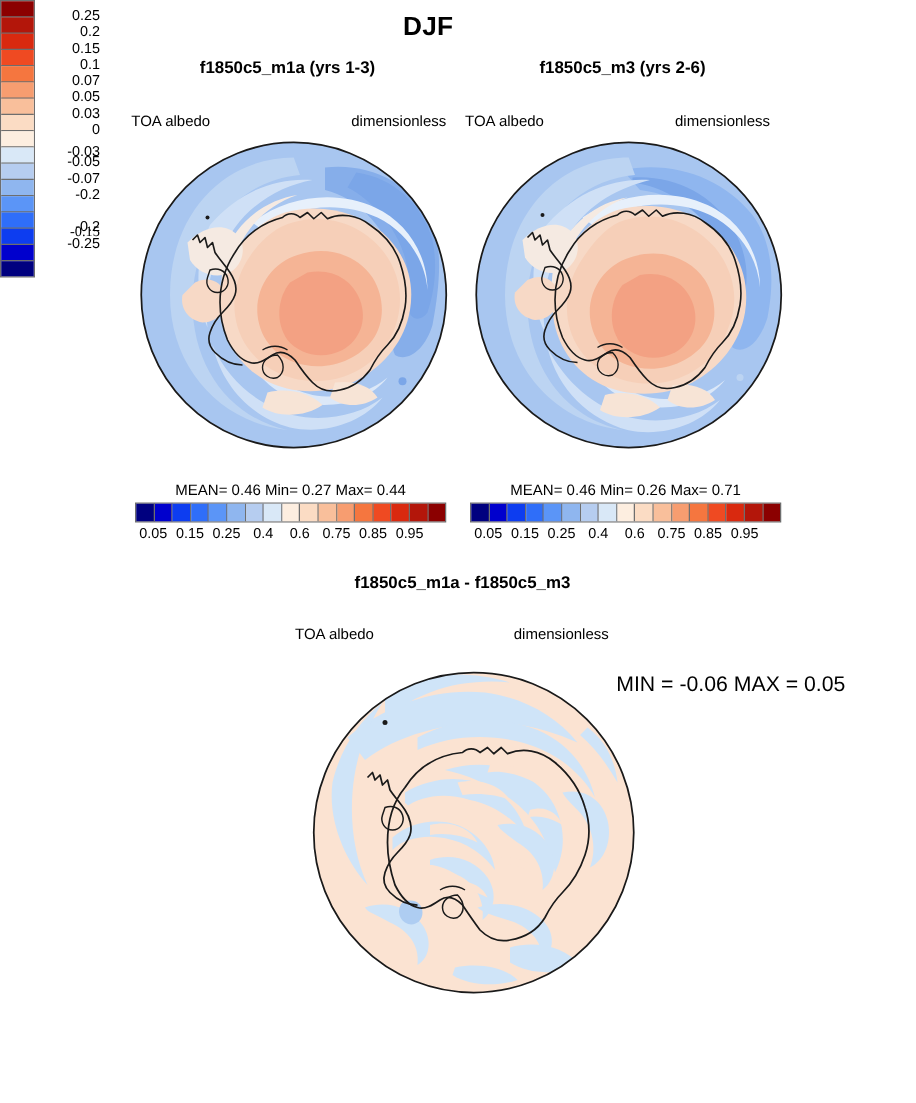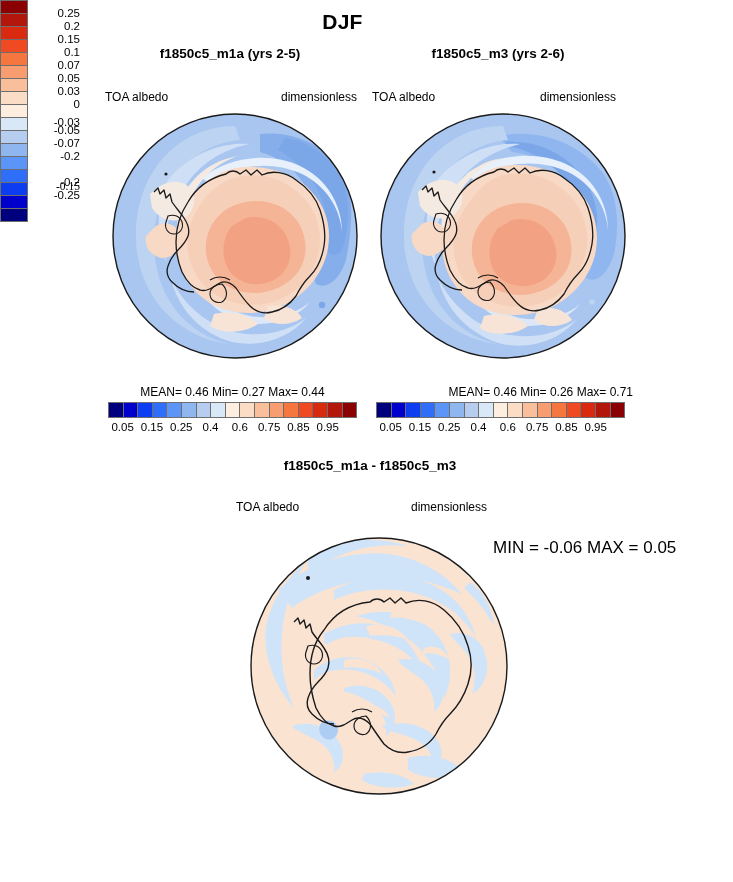--- a/index.html
+++ b/index.html
@@ -45,21 +45,21 @@
   #unit-right  { left: 540px; top: 90px; }
   #field-diff  { left: 236px; top: 500px; }
   #unit-diff   { left: 411px; top: 500px; }
 
   
   .stats-line {
     font-size: 12px;
     white-space: nowrap;
   }
   #stats-left  { left: 100px; top: 385px; width: 265px; text-align: center; }
-  #stats-right { left: 368px; top: 385px; width: 265px; text-align: right; }
+  #stats-right { left: 368px; top: 385px; width: 265px; text-align: center; }
   #stats-diff  { left: 493px; top: 538px; white-space: nowrap; font-size: 17px; }
 
   
   .map-panel { position: absolute; }
 
   
   .hcbar-wrap { position: absolute; }
   .hcbar {
     display: flex;
     height: 14px;
@@ -109,21 +109,21 @@
     white-space: nowrap;
     text-align: right;
     width: 46px;
   }
 </style>
 </head>
 <body>
 
 <div class="abs" id="main-title">DJF</div>
 
-<div class="abs panel-title" id="title-left">f1850c5_m1a (yrs 2-5)</div>
+<div class="abs panel-title" id="title-left">f1850c5_m1a (yrs 1-3)</div>
 <div class="abs panel-title" id="title-right">f1850c5_m3 (yrs 2-6)</div>
 <div class="abs panel-title" id="title-diff">f1850c5_m1a - f1850c5_m3</div>
 
 <div class="abs field-label" id="field-left">TOA albedo</div>
 <div class="abs unit-label" id="unit-left">dimensionless</div>
 
 <div class="abs field-label" id="field-right">TOA albedo</div>
 <div class="abs unit-label" id="unit-right">dimensionless</div>
 
 <div class="abs field-label" id="field-diff">TOA albedo</div>

